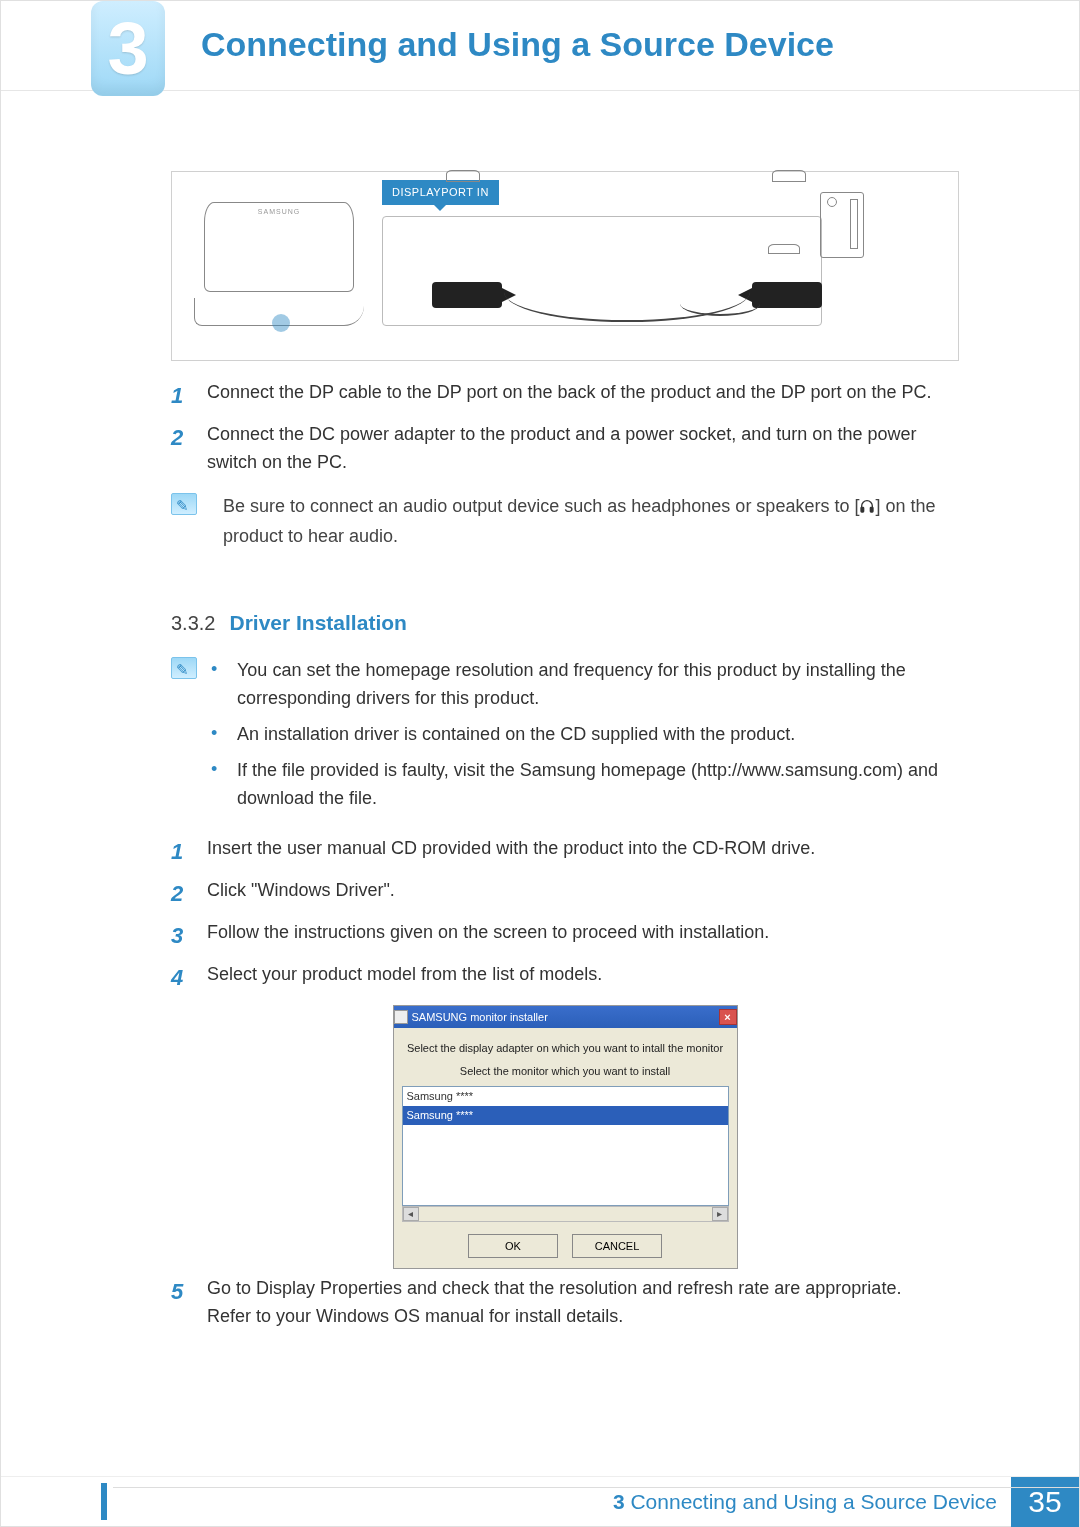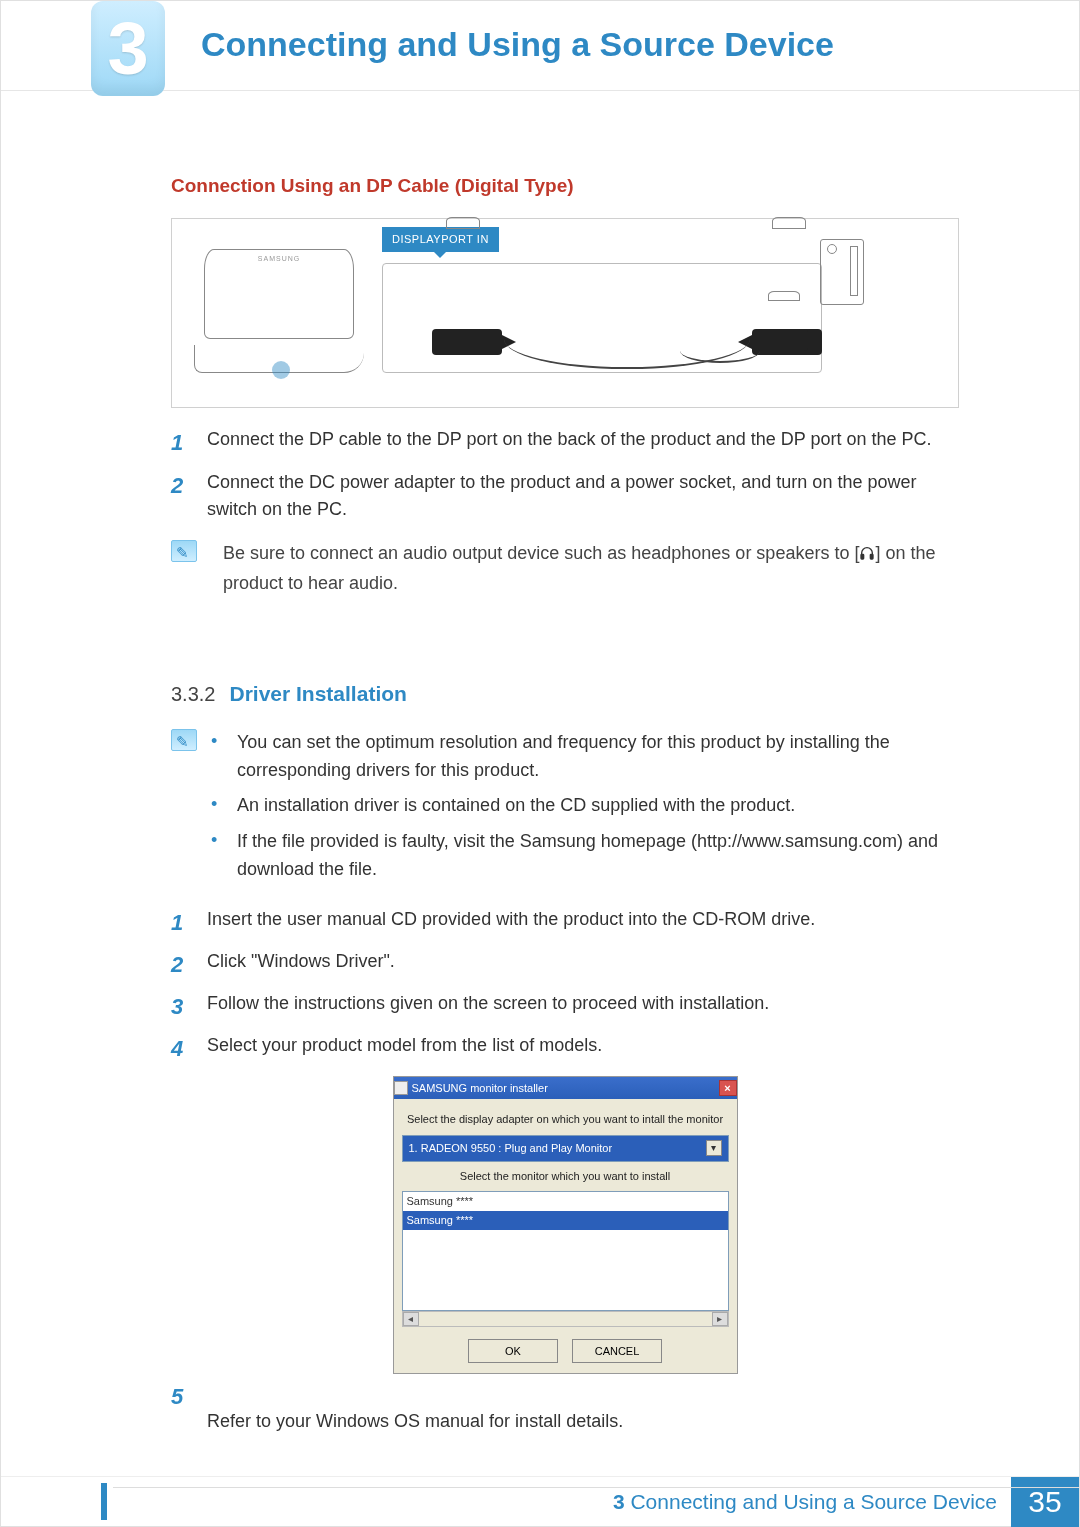--- a/index.html
+++ b/index.html
@@ -150,21 +150,21 @@
   }
   .note-icon::after{
     content:"✎";
     position:absolute;left:4px;top:0px;font-size:15px;color:#2e89c4;
   }
   .note-txt { flex: 1; color: #444;}
   .hp-icon{display:inline-block;vertical-align:-2px;}
   .hp-icon svg{width:16px;height:16px;}
 
   
-  .sec2 { margin-top: 80px;}
+  .sec2 { margin-top: 56px;}
   .sec-head { display: flex; gap: 14px; align-items: baseline; margin-bottom: 18px;}
   .sec-num { color: #444; font-size: 20px;}
   .sec-title { color: #2e89c4; font-weight: 700; font-size: 21px;}
 
   .bullets { margin:0; padding:0; list-style:none;}
   .bullets li { display:flex; gap:12px; margin-bottom:8px;}
   .bullets .dot { color:#2e89c4; font-size:18px; line-height:1.4; width:14px; flex-shrink:0;}
   .bullets .txt{flex:1;}
 
   .note-block{display:flex; gap:14px; margin-bottom:14px;}
@@ -219,21 +219,20 @@
 
   <div class="header-band">
     <div class="chapter-badge">
       <span class="chapter-num">3</span>
     </div>
     <div class="chapter-title">Connecting and Using a Source Device</div>
   </div>
 
   <div class="content">
 
-    <div class="red-sub">Connection Using an DP Cable (Digital Type)</div>
 
     <div class="diagram">
       <div class="port-label-box">DISPLAYPORT IN</div>
       <div class="monitor">
         <div class="monitor-screen">
             <div class="monitor-brand">SAMSUNG</div>
           </div>
         <div class="monitor-stand"></div>
         <div class="monitor-dot"></div>
       </div>
@@ -277,21 +276,21 @@
       <div class="sec-head">
         <span class="sec-num">3.3.2</span>
         <span class="sec-title">Driver Installation</span>
       </div>
 
       <div class="note-block">
         <span class="note-icon"></span>
         <ul class="bullets">
           <li>
               <span class="dot">•</span>
-              <span class="txt">You can set the optimum resolution and frequency for this product by installing the corresponding drivers for this product.</span>
+              <span class="txt">You can set the homepage resolution and frequency for this product by installing the corresponding drivers for this product.</span>
             </li>
           <li>
               <span class="dot">•</span>
               <span class="txt">An installation driver is contained on the CD supplied with the product.</span>
             </li>
           <li>
               <span class="dot">•</span>
               <span class="txt">If the file provided is faulty, visit the Samsung homepage (http://www.samsung.com) and download the file.</span>
             </li>
         </ul>
@@ -318,24 +317,20 @@
 
       <div class="dialog-wrap">
         <div class="dialog">
           <div class="dlg-title">
             <span class="dlg-title-icon"></span>
             <span>SAMSUNG monitor installer</span>
             <span class="dlg-close">×</span>
           </div>
           <div class="dlg-body">
             <div class="dlg-label">Select the display adapter on which you want to intall the monitor</div>
-            <div class="dlg-select">
-              <span>1. RADEON 9550 : Plug and Play Monitor</span>
-              <span class="dlg-select-btn">▾</span>
-            </div>
             <div class="dlg-label">Select the monitor which you want to install</div>
             <div class="dlg-list">
               <div class="dlg-list-item">Samsung ****</div>
               <div class="dlg-list-item sel">Samsung ****</div>
             </div>
             <div class="dlg-hscroll">
               <span>◂</span>
               <span>▸</span>
             </div>
             <div class="dlg-btns">
@@ -343,21 +338,21 @@
               <button class="dlg-btn">CANCEL</button>
             </div>
           </div>
         </div>
       </div>
 
       <ol class="nlist">
         <li>
           <span class="num">5</span>
           <span class="txt">
-            <br>
+            <span>Go to Display Properties and check that the resolution and refresh rate are appropriate.</span><br>
             <span>Refer to your Windows OS manual for install details.</span>
           </span>
         </li>
       </ol>
     </div>
   </div>
 
   <div class="footer">
     <div class="footer-accent"></div>
     <div class="footer-left-line"></div>

